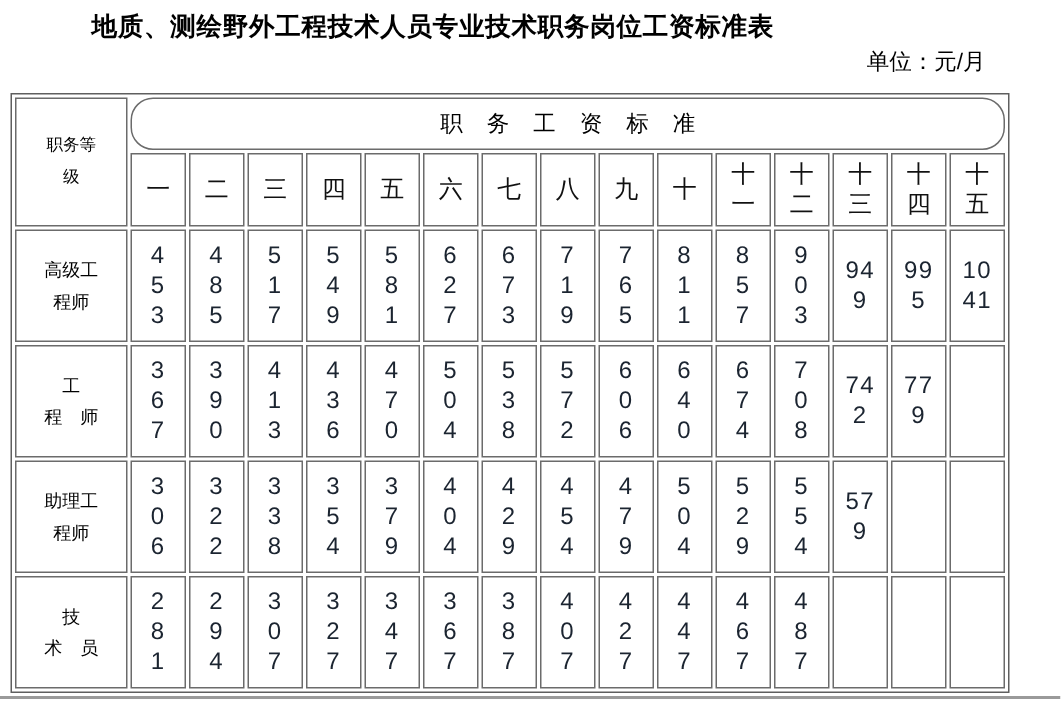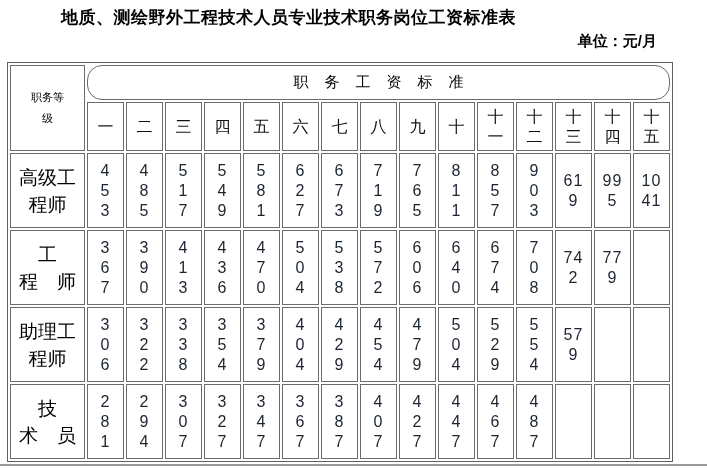--- a/index.html
+++ b/index.html
@@ -8,21 +8,21 @@
     font-family:"Liberation Sans","DejaVu Sans",sans-serif;
     color:#000;
   }
   .title{
     position:absolute;top:6px;left:0;width:577px;
     text-align:center;font-size:17px;font-weight:bold;color:#000;
     letter-spacing:0.5px;
   }
   .unit-note{
     position:absolute;top:32px;right:50px;
-    font-size:15px;color:#000;font-weight:bold;
+    font-size:15px;color:#000;
   }
   table.wage{
     position:absolute;left:7px;top:62px;
     border-collapse:separate;border-spacing:2px;
     border:1px solid #5f5f5f;background:#fff;
     table-layout:fixed;
   }
   table.wage th,table.wage td{
     border:1px solid #6b6b6b;background:#fff;
     text-align:center;vertical-align:middle;
@@ -30,21 +30,21 @@
     white-space:pre-line;
   }
   col.c-label{width:75px;}
   col.c-num{width:37px;}
   .corner-cell{font-size:11px;line-height:21px;}
   .group-cell{
     height:33px;font-size:15px;
     letter-spacing:16px;text-indent:16px;border-radius:15px;
   }
   .colhead-cell{height:47px;font-size:16px;line-height:20px;color:#111;}
-  .label-cell{font-size:19px;line-height:27px;}
+  .label-cell{font-size:12px;line-height:21px;}
   .value-cell{
     height:73px;font-size:16px;line-height:20px;
     color:#1b2430;letter-spacing:1px;
   }
   .cutoff-line{
     position:absolute;left:0;top:464px;width:707px;height:2px;
     background:#9a9a9a;
   }
 </style>
 </head>
@@ -132,21 +132,21 @@
 5</td>
         <td class="value-cell">8
 1
 1</td>
         <td class="value-cell">8
 5
 7</td>
         <td class="value-cell">9
 0
 3</td>
-        <td class="value-cell">61
+        <td class="value-cell">94
 9</td>
         <td class="value-cell">99
 5</td>
         <td class="value-cell">10
 41</td>
       </tr>
       <tr>
         <td class="label-cell">工
 程　师</td>
         <td class="value-cell">3

